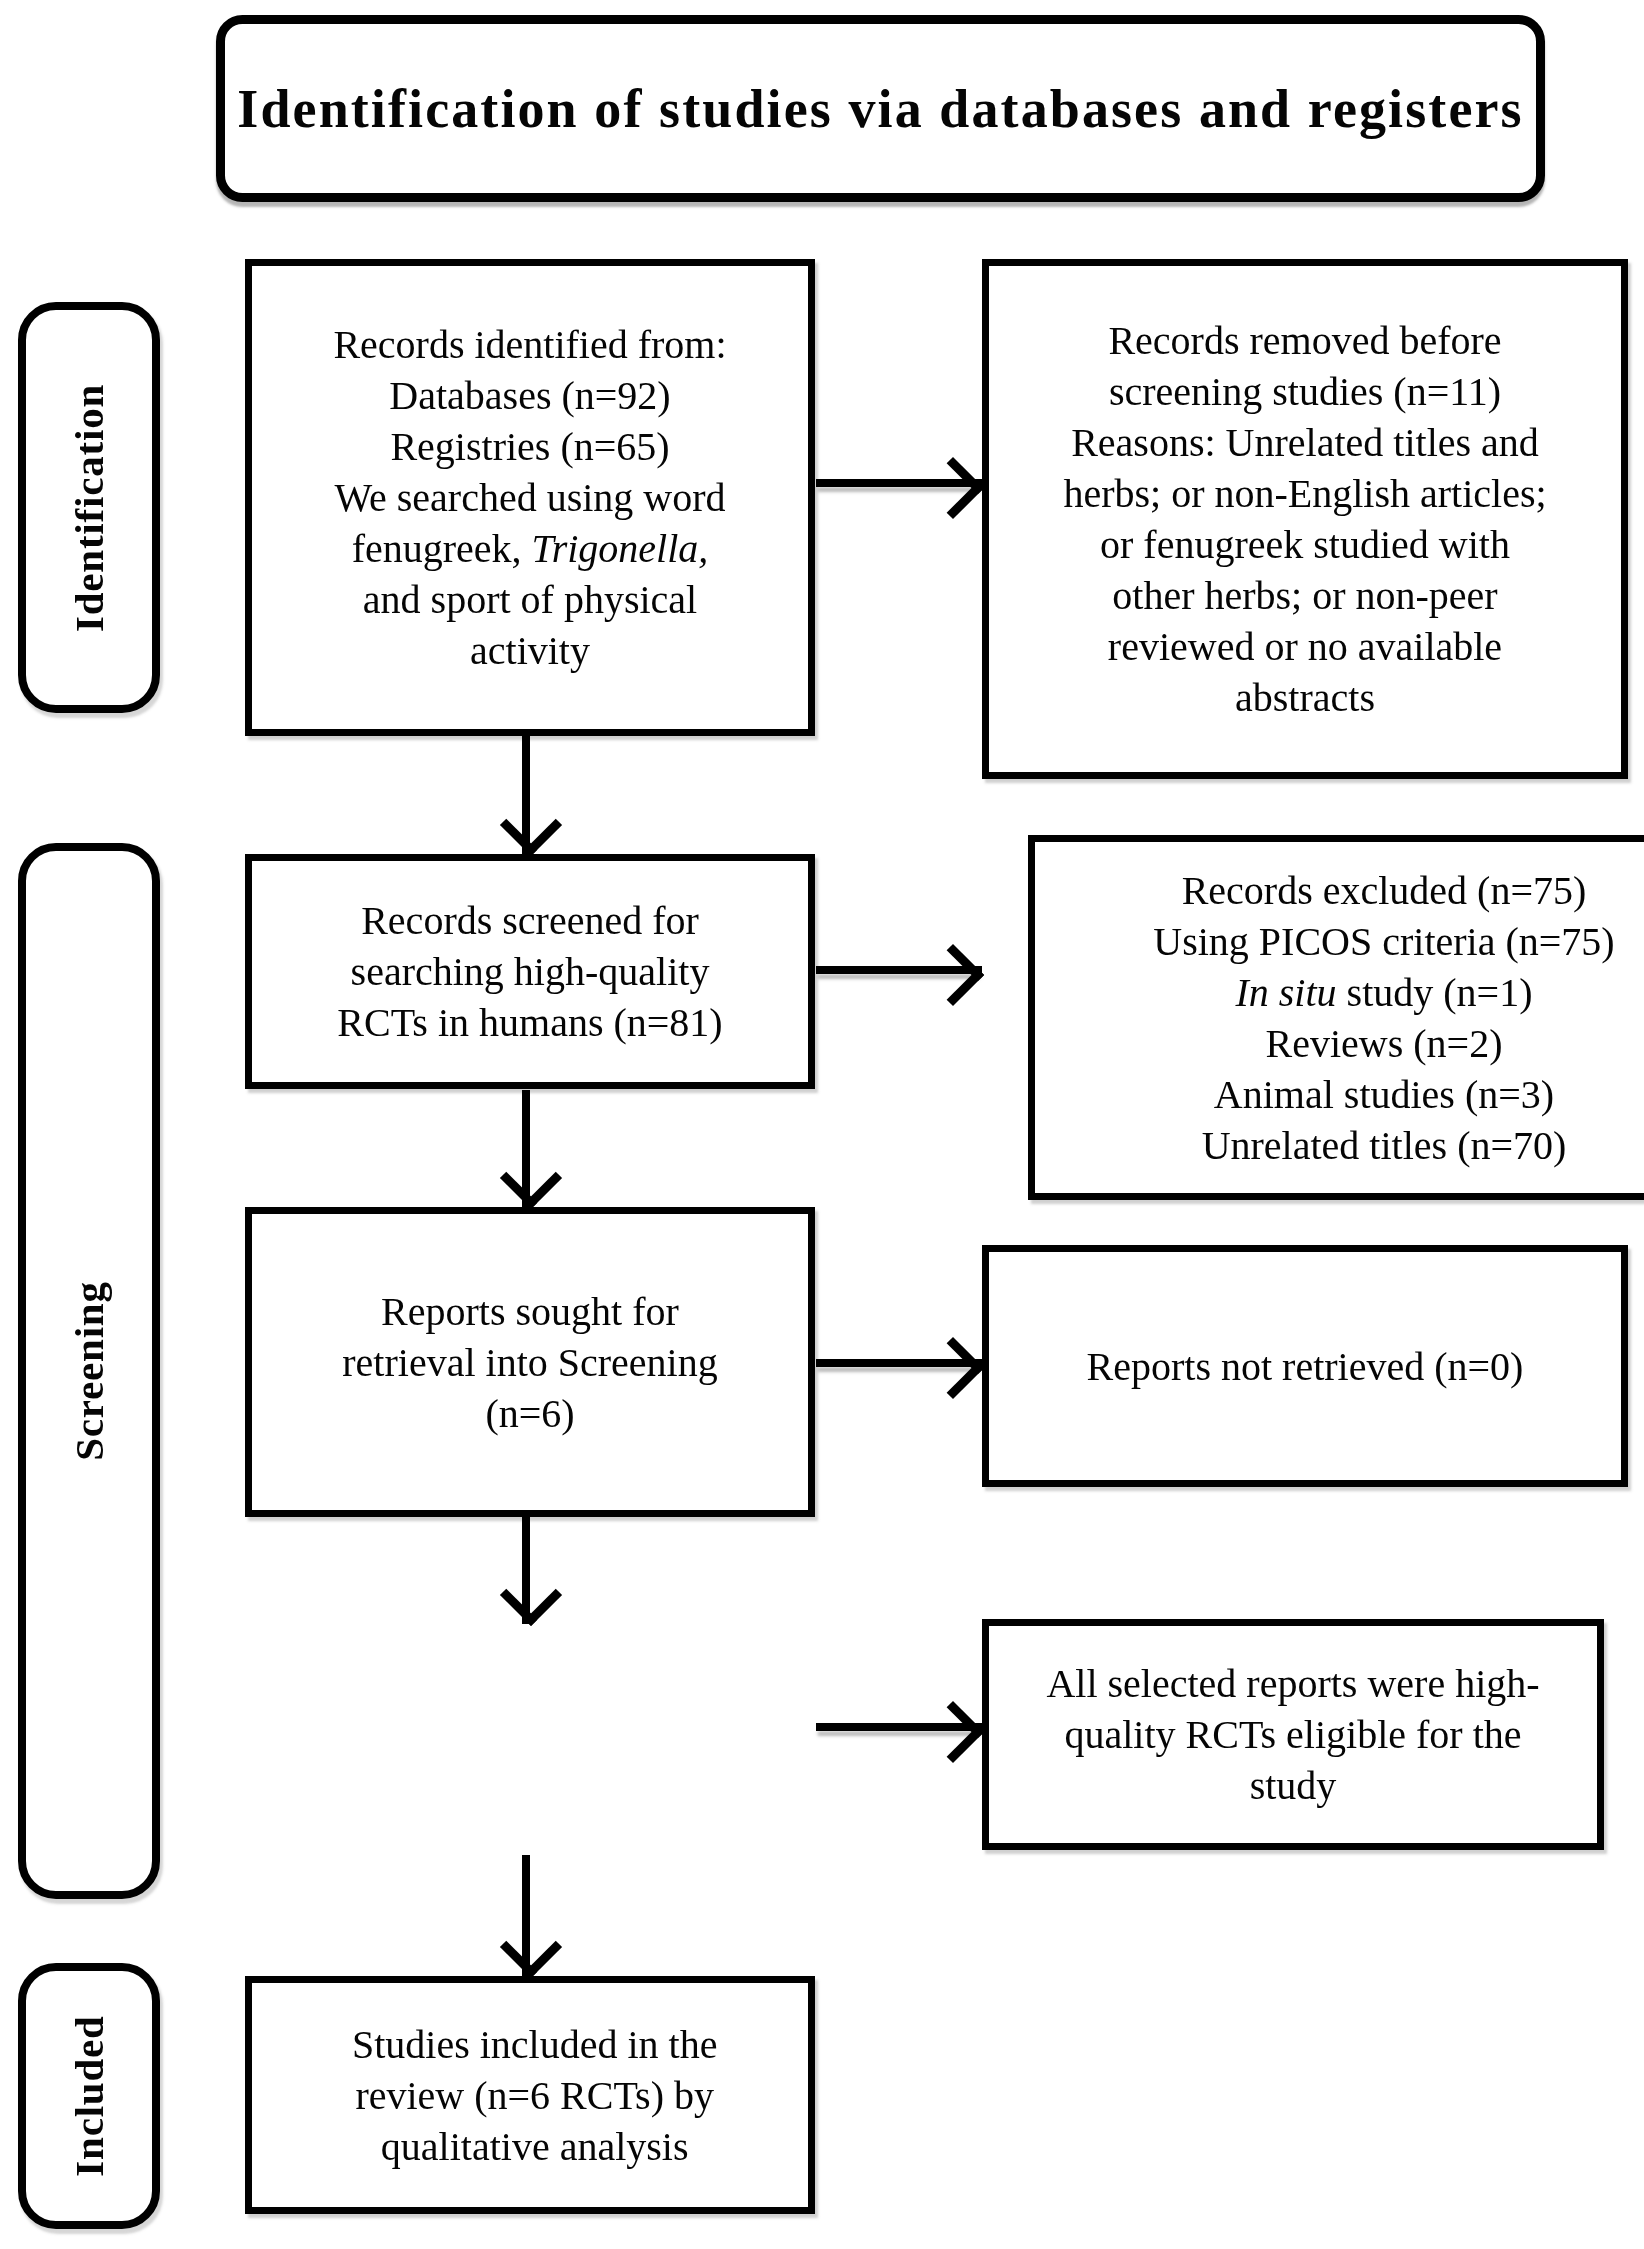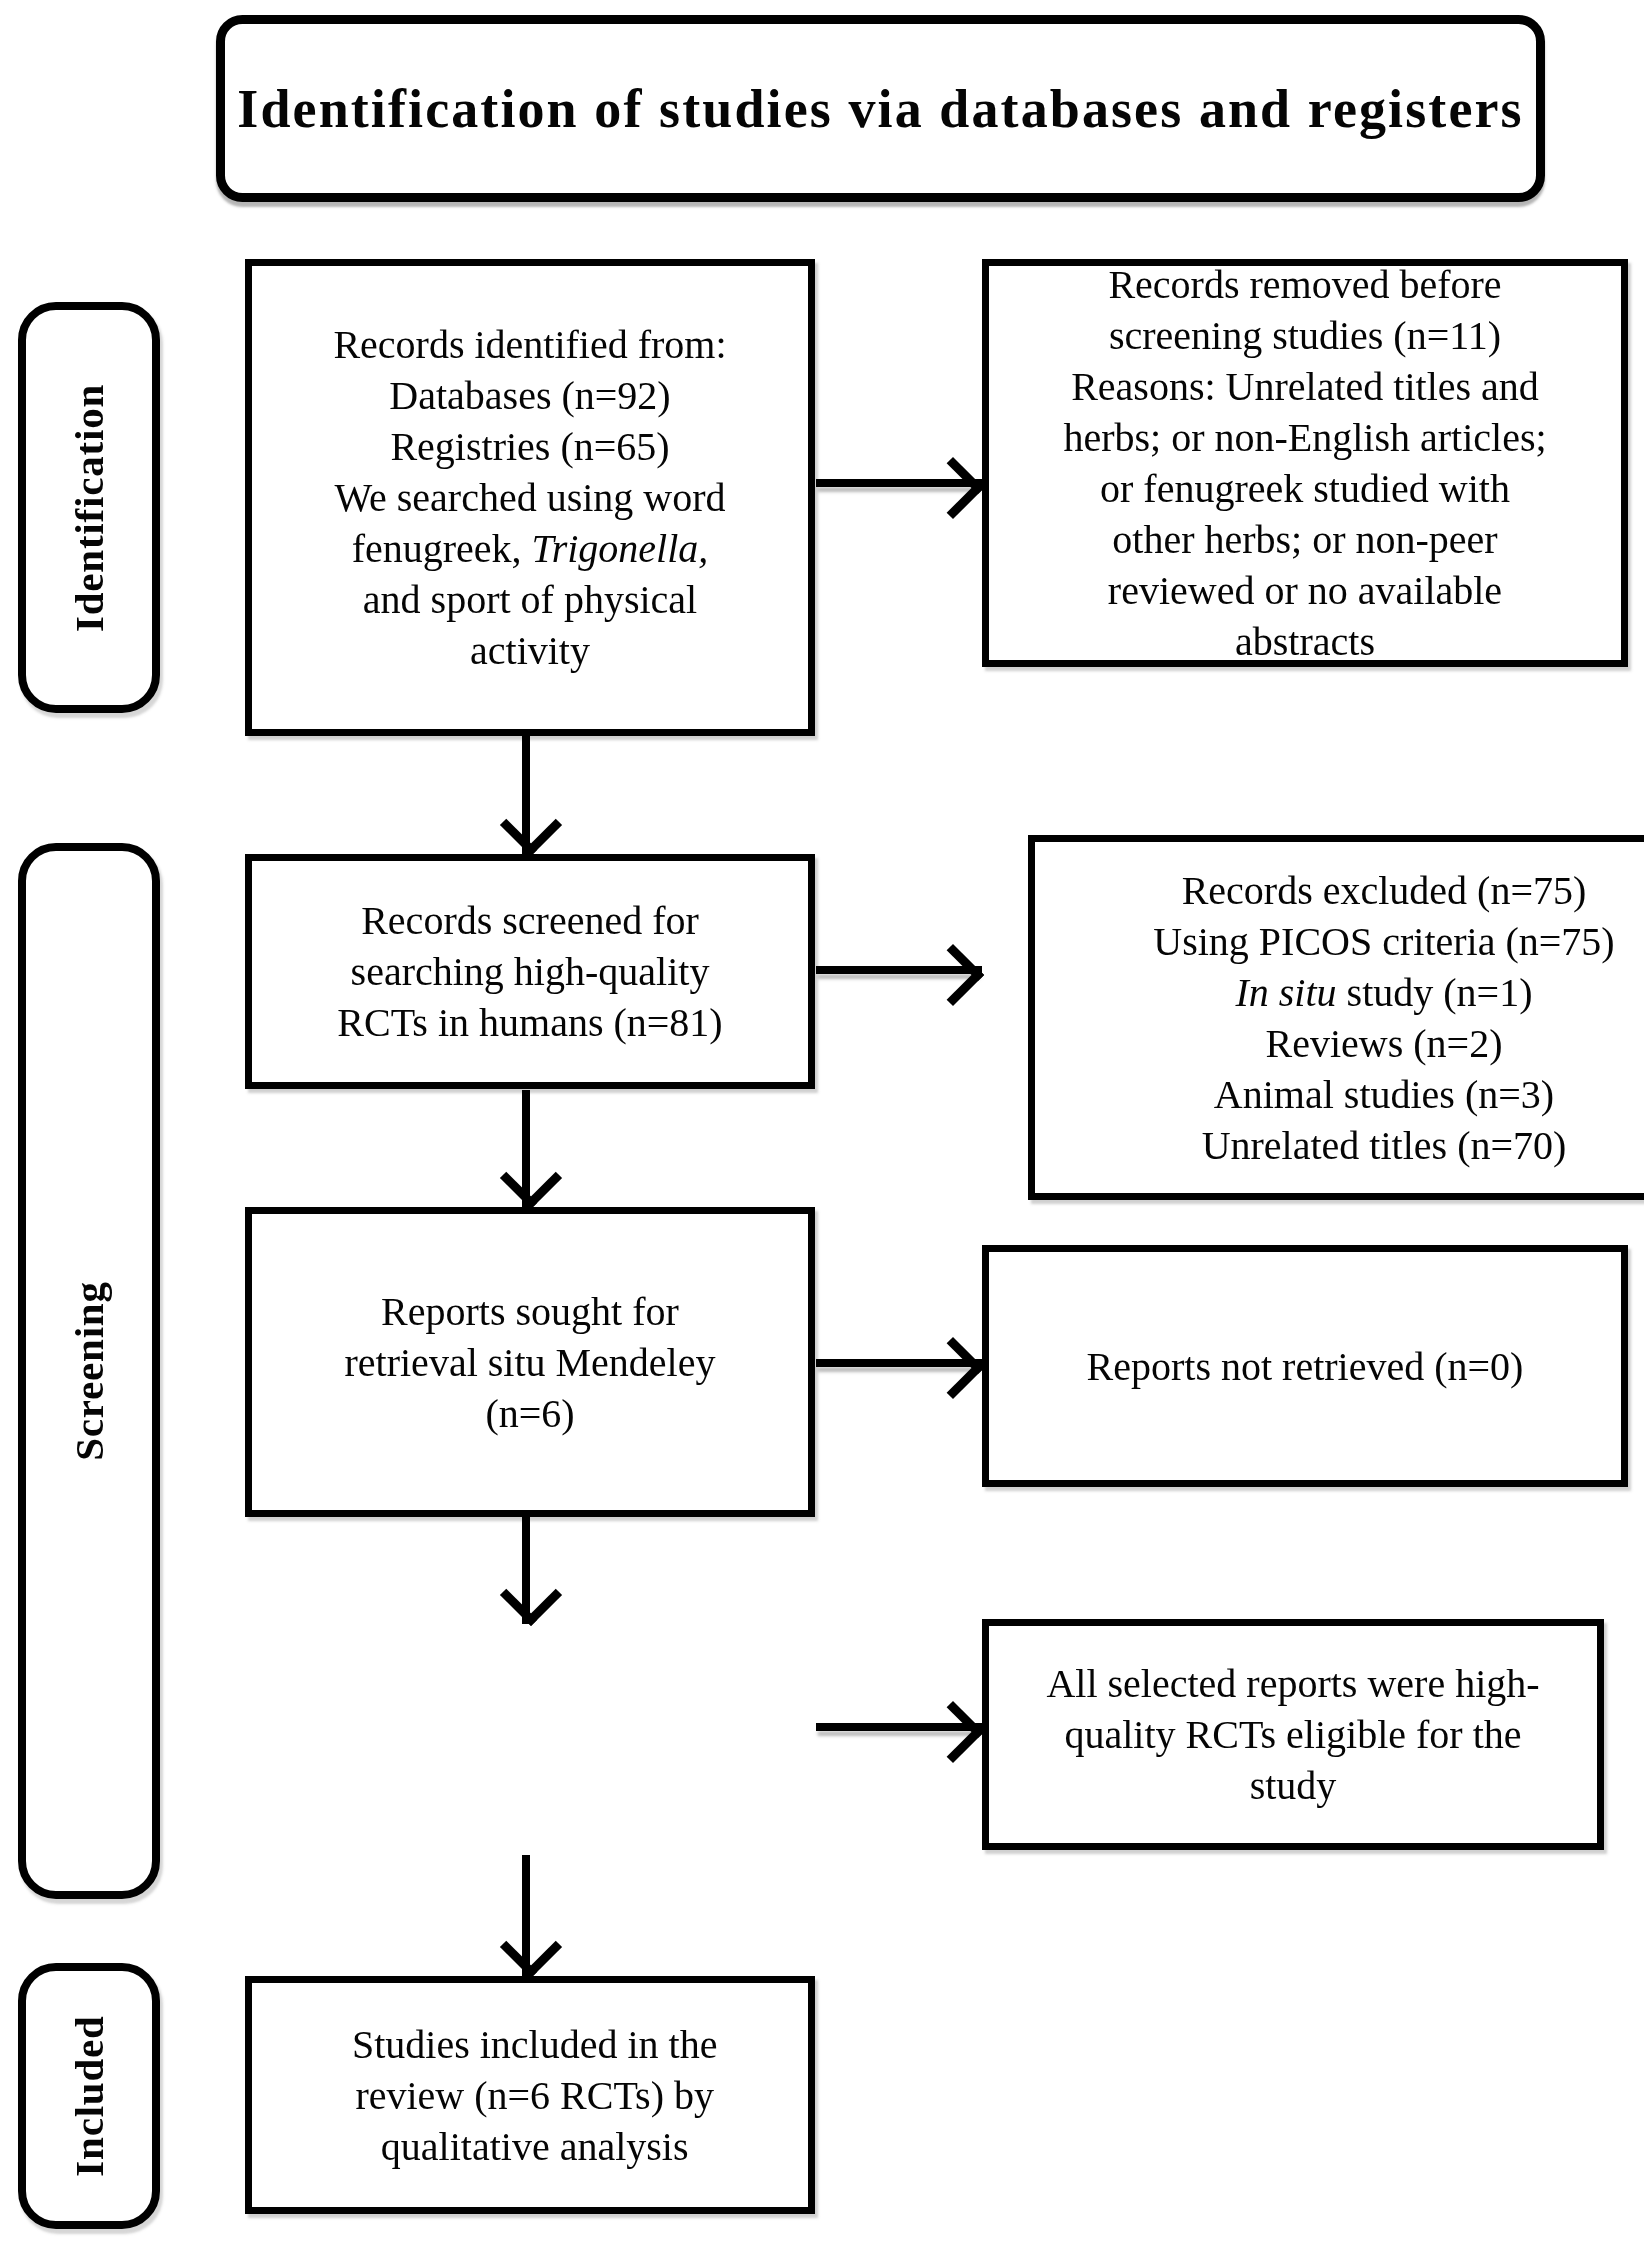--- a/index.html
+++ b/index.html
@@ -97,32 +97,32 @@
   </div>
 
   <div class="box" style="left:245px;top:854px;width:570px;height:235px;">
     <span class="line">Records screened for</span>
     <span class="line">searching high-quality</span>
     <span class="line">RCTs in humans (n=81)</span>
   </div>
 
   <div class="box" style="left:245px;top:1207px;width:570px;height:310px;">
     <span class="line">Reports sought for</span>
-    <span class="line">retrieval situ Mendeley</span>
+    <span class="line">retrieval into Screening</span>
     <span class="line">(n=6)</span>
   </div>
 
 
   <div class="box" style="left:245px;top:1976px;width:570px;height:238px;padding-left:16px;">
     <span class="line">Studies included in the</span>
     <span class="line">review (n=6 RCTs) by</span>
     <span class="line">qualitative analysis</span>
   </div>
 
-  <div class="box" style="left:982px;top:259px;width:646px;height:408px;">
+  <div class="box" style="left:982px;top:259px;width:646px;height:520px;">
     <span class="line">Records removed before</span>
     <span class="line">screening studies (n=11)</span>
     <span class="line">Reasons: Unrelated titles and</span>
     <span class="line">herbs; or non-English articles;</span>
     <span class="line">or fenugreek studied with</span>
     <span class="line">other herbs; or non-peer</span>
     <span class="line">reviewed or no available</span>
     <span class="line">abstracts</span>
   </div>
 

